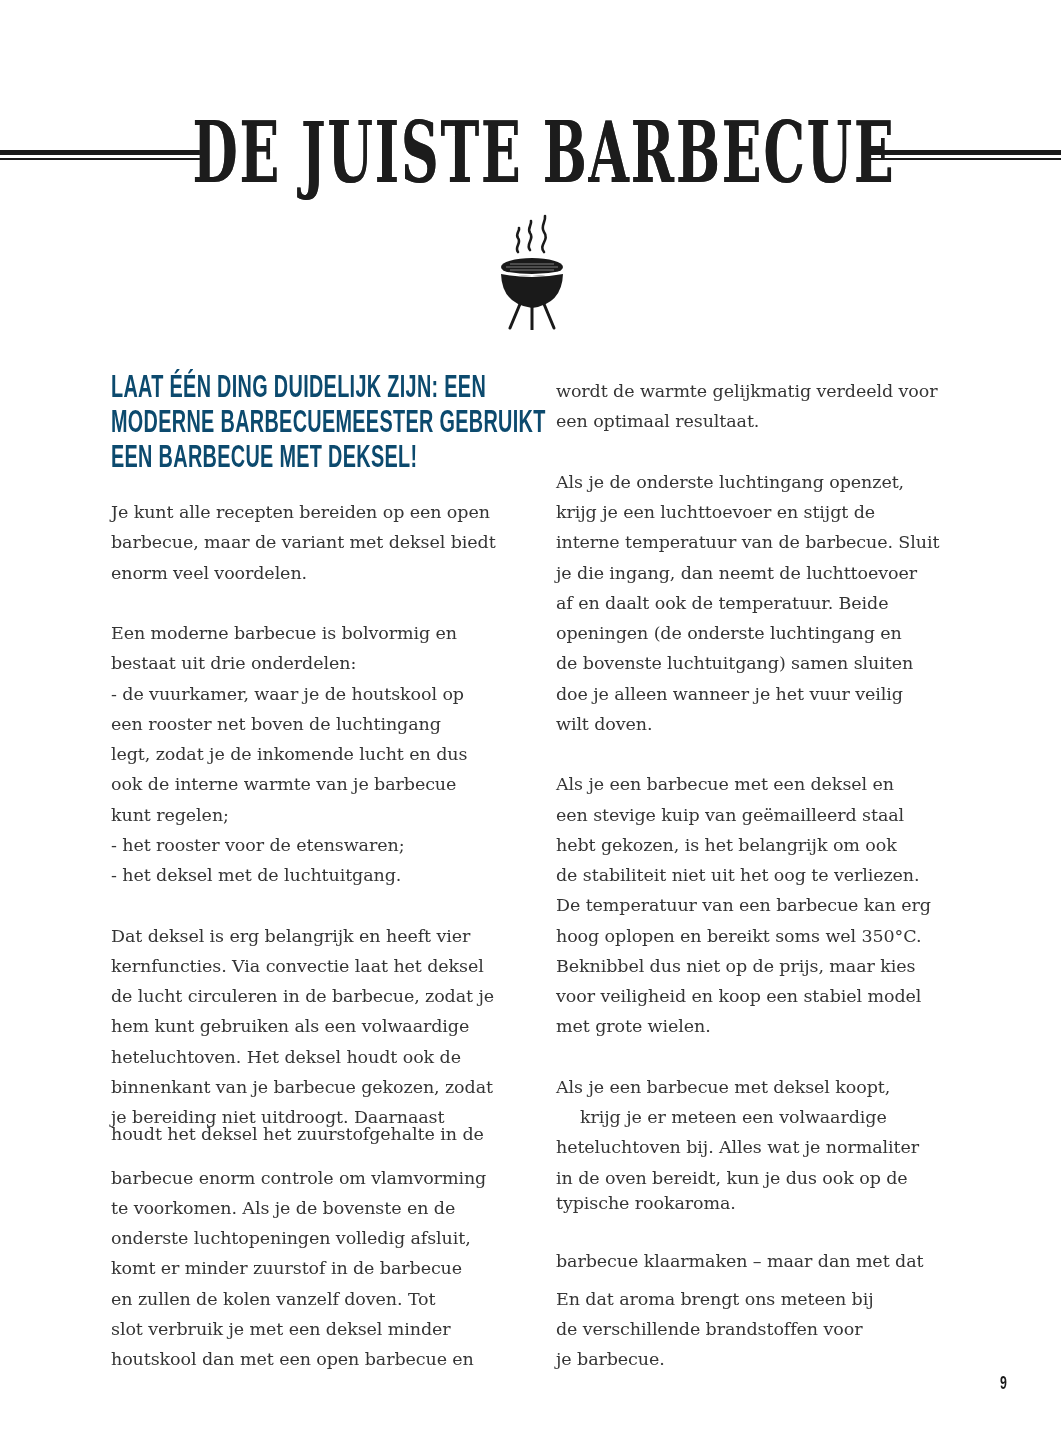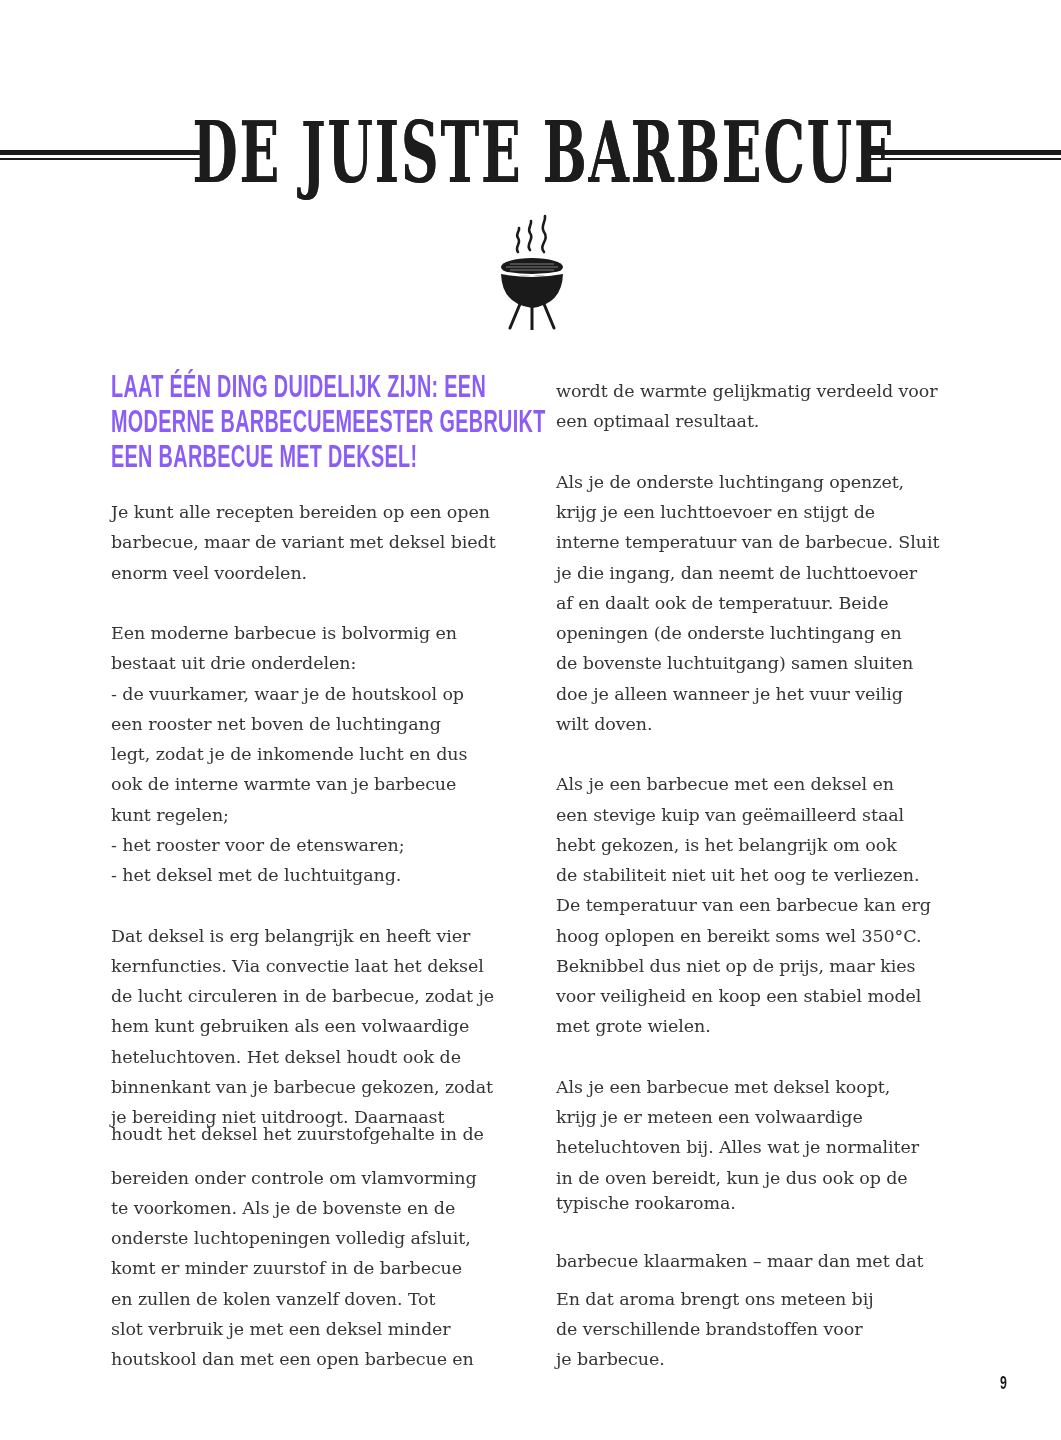--- a/index.html
+++ b/index.html
@@ -27,21 +27,21 @@
     white-space: nowrap;
     text-shadow: 0 0 0.6px #555;
   }
 
   .grill-icon { position: absolute; left: 494px; top: 212px; width: 76px; height: 118px; }
 
   .heading {
     position: absolute; left: 111px; top: 369px; width: 440px;
     font-family: "Liberation Sans", sans-serif;
     font-weight: bold;
-    color: #8b5cf6;
+    color: #0c4a6e;
   }
   .heading .line {
     display: block;
     font-size: 31px;
     line-height: 35px;
     height: 35px;
     transform: scaleX(0.64);
     transform-origin: left center;
     white-space: nowrap;
     letter-spacing: 0.5px;
@@ -129,21 +129,21 @@
     </div>
     <div>
       <div class="ln" style="top: 920.5px;">Dat deksel is erg belangrijk en heeft vier</div>
       <div class="ln" style="top: 950.75px;">kernfuncties. Via convectie laat het deksel</div>
       <div class="ln" style="top: 981px;">de lucht circuleren in de barbecue, zodat je</div>
       <div class="ln" style="top: 1011.25px;">hem kunt gebruiken als een volwaardige</div>
       <div class="ln" style="top: 1041.5px;">heteluchtoven. Het deksel houdt ook de</div>
       <div class="ln" style="top: 1071.75px;">binnenkant van je barbecue gekozen, zodat</div>
       <div class="ln" style="top: 1102px;">je bereiding niet uitdroogt. Daarnaast</div>
       <div class="ln" style="top: 1119px;">houdt het deksel het zuurstofgehalte in de</div>
-      <div class="ln" style="top: 1162.5px;">bereiden onder controle om vlamvorming</div>
+      <div class="ln" style="top: 1162.5px;">barbecue enorm controle om vlamvorming</div>
       <div class="ln" style="top: 1192.75px;">te voorkomen. Als je de bovenste en de</div>
       <div class="ln" style="top: 1223px;">onderste luchtopeningen volledig afsluit,</div>
       <div class="ln" style="top: 1253.25px;">komt er minder zuurstof in de barbecue</div>
       <div class="ln" style="top: 1283.5px;">en zullen de kolen vanzelf doven. Tot</div>
       <div class="ln" style="top: 1313.75px;">slot verbruik je met een deksel minder</div>
       <div class="ln" style="top: 1344px;">houtskool dan met een open barbecue en</div>
     </div>
   </div>
 <div class="col col-right" id="col-right">
     <div>
@@ -167,21 +167,21 @@
       <div class="ln" style="top: 829.75px;">hebt gekozen, is het belangrijk om ook</div>
       <div class="ln" style="top: 860px;">de stabiliteit niet uit het oog te verliezen.</div>
       <div class="ln" style="top: 890.25px;">De temperatuur van een barbecue kan erg</div>
       <div class="ln" style="top: 920.5px;">hoog oplopen en bereikt soms wel 350°C.</div>
       <div class="ln" style="top: 950.75px;">Beknibbel dus niet op de prijs, maar kies</div>
       <div class="ln" style="top: 981px;">voor veiligheid en koop een stabiel model</div>
       <div class="ln" style="top: 1011.25px;">met grote wielen.</div>
     </div>
     <div>
       <div class="ln" style="top: 1071.75px;">Als je een barbecue met deksel koopt,</div>
-      <div class="ln" style="top: 1102px;">krijg je er meteen een volwaardige</div>
+      <div class="ln" style="top: 1102px; margin-left: 24px;">krijg je er meteen een volwaardige</div>
       <div class="ln" style="top: 1132.25px;">heteluchtoven bij. Alles wat je normaliter</div>
       <div class="ln" style="top: 1162.5px;">in de oven bereidt, kun je dus ook op de</div>
       <div class="ln" style="top: 1246px;">barbecue klaarmaken – maar dan met dat</div>
       <div class="ln" style="top: 1188px;">typische rookaroma.</div>
     </div>
     <div>
       <div class="ln" style="top: 1283.5px;">En dat aroma brengt ons meteen bij</div>
       <div class="ln" style="top: 1313.75px;">de verschillende brandstoffen voor</div>
       <div class="ln" style="top: 1344px;">je barbecue.</div>
     </div>

